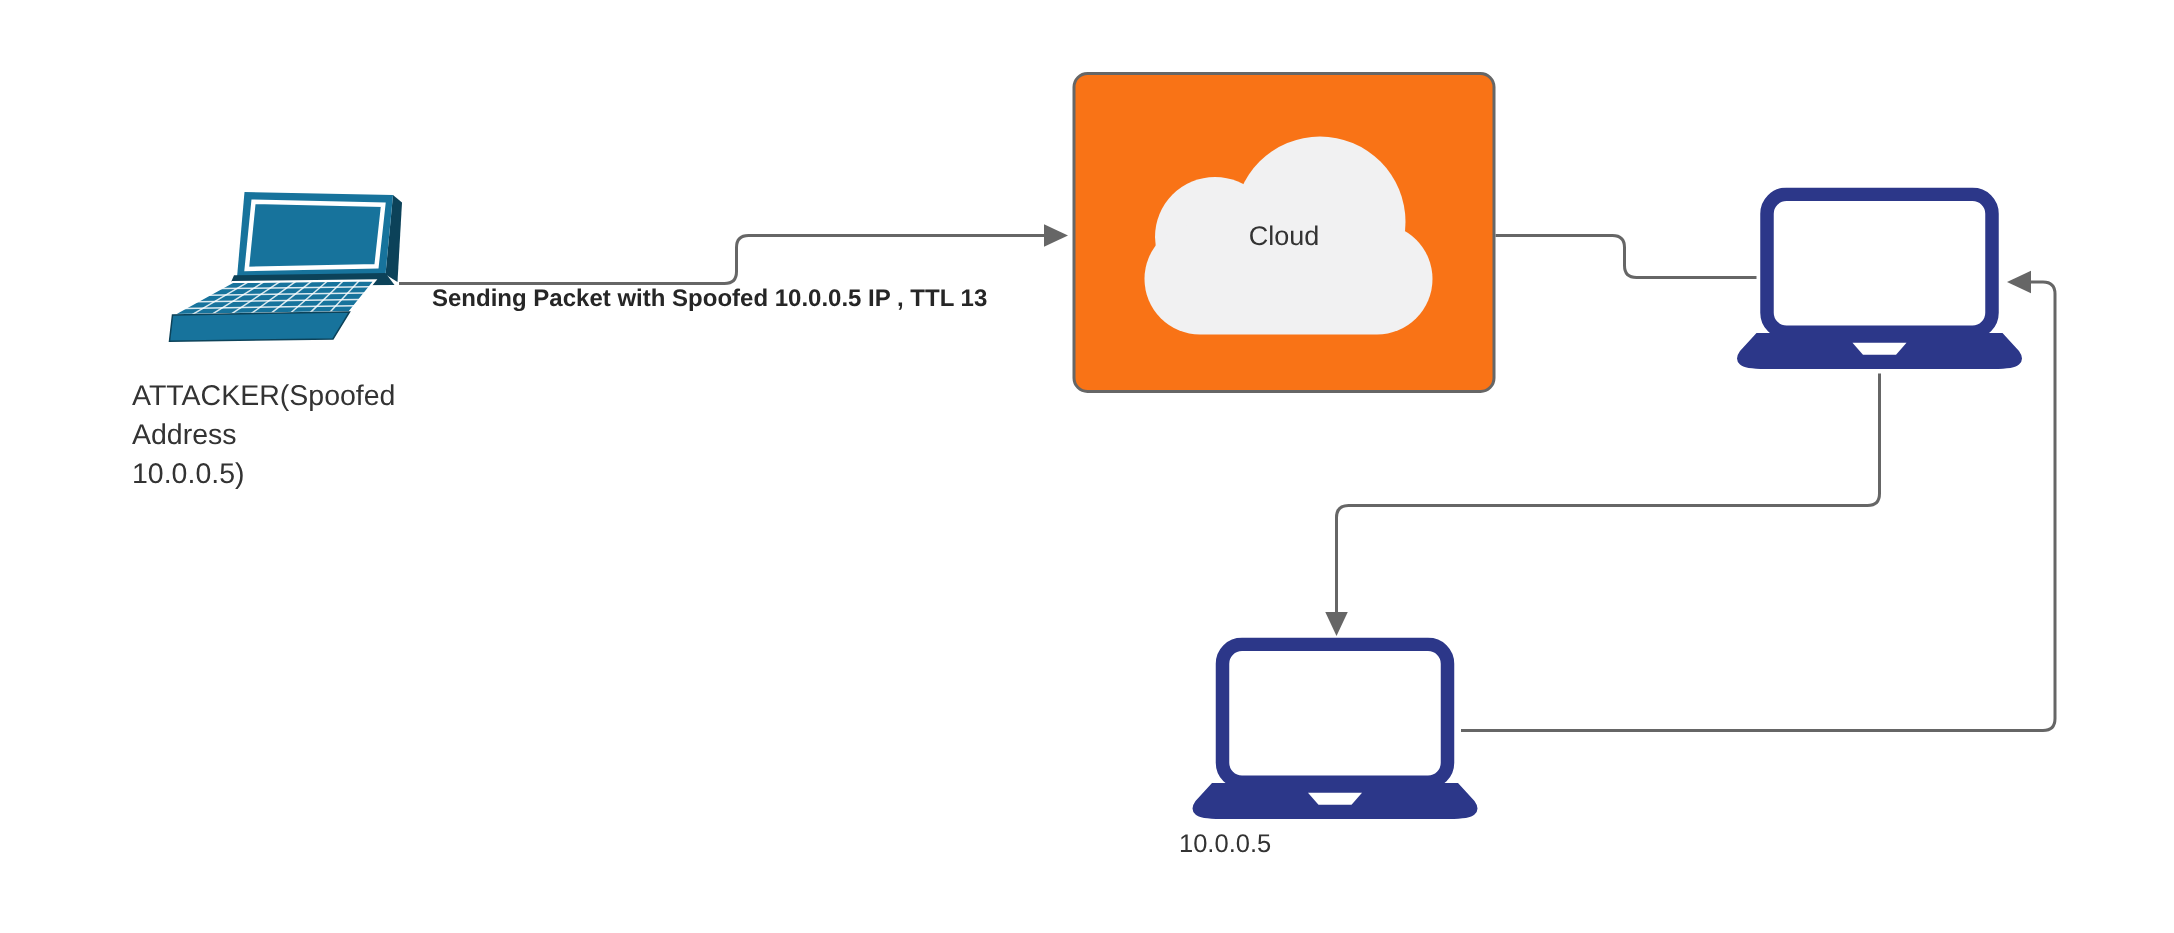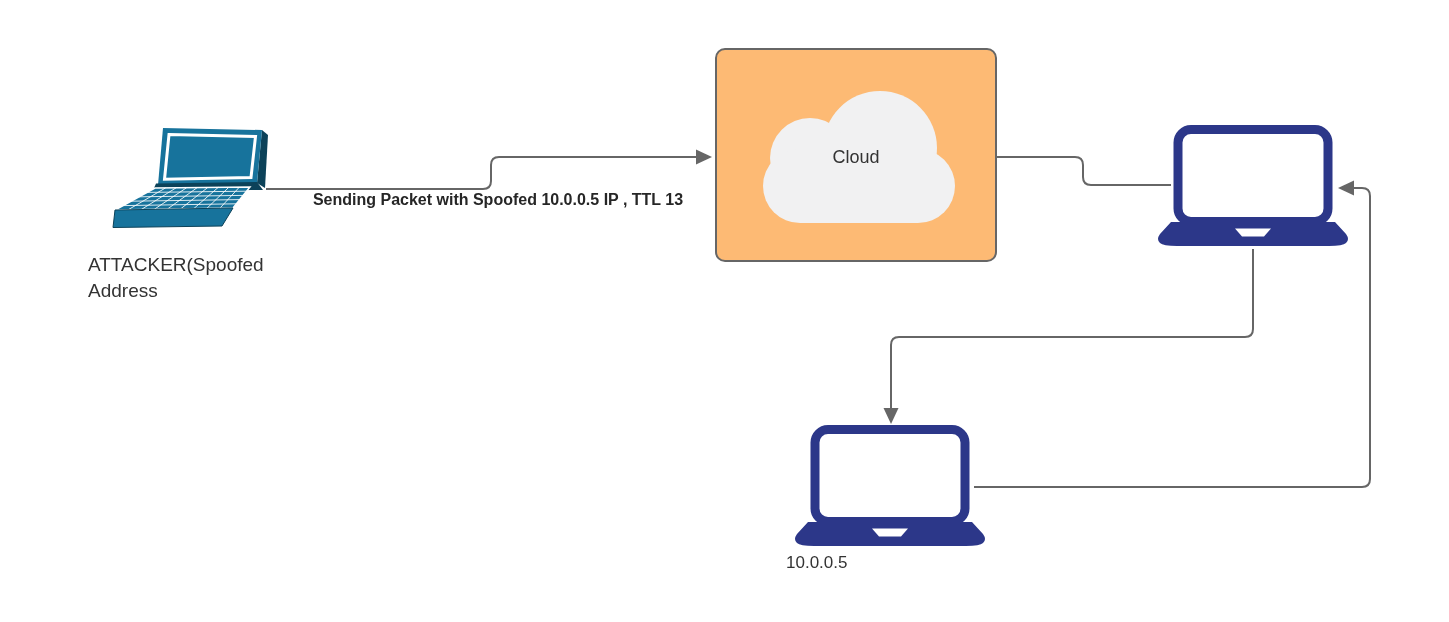--- a/index.html
+++ b/index.html
@@ -10,40 +10,40 @@
     font-family:"Liberation Sans","DejaVu Sans",sans-serif;
     overflow:hidden;
   }
   .abs{position:absolute;}
   
   #connectors{position:absolute;left:0;top:0;width:1449px;height:622px;}
   .edge{fill:none;stroke:var(--line,#666);stroke-width:2;stroke-linecap:flat;}
   .arrowhead{fill:var(--line,#666);stroke:none;}
   
   .edge-label{
-    position:absolute;text-align:center;
+    position:absolute;text-align:left;
     font-weight:bold;font-size:16px;line-height:18px;
     color:var(--edge-label-text,#262626);
     white-space:nowrap;
   }
   
   .node-label{
     position:absolute;text-align:left;
     font-size:17px;line-height:22px;
     color:var(--node-label-text,#333);
     white-space:nowrap;
   }
   #attacker-label{font-size:19px;line-height:26px;width:205px;left:88px;top:252px;}
   #target-label{font-weight:bold;font-style:italic;width:170px;left:1168px;top:253px;}
   #host-label{width:160px;left:786px;top:552px;}
   
   #cloud-box{
     position:absolute;left:715px;top:48px;width:282px;height:214px;
     border:2px solid var(--cloud-border,#666);
-    border-radius:10px;background:#fdba74;box-sizing:border-box;
+    border-radius:10px;background:#f97316;box-sizing:border-box;
   }
   #cloud-label{
     position:absolute;left:0;right:0;top:97px;text-align:center;
     font-size:18px;color:var(--node-label-text,#404040);
   }
   .cloud-fill{fill:var(--cloud-fill,#f1f1f2);}
   
   .navy{fill:var(--navy-laptop,#2c3789);}
   .navy-stroke{fill:#fff;stroke:var(--navy-laptop,#2c3789);stroke-width:9;}
   .teal{fill:var(--attacker-laptop,#17739c);}
@@ -91,20 +91,21 @@
     <line class="kb-line" x1="107.3" y1="65.3" x2="82.7" y2="86.7"></line>
     <line class="kb-line" x1="117.9" y1="65.2" x2="95.8" y2="86.4"></line>
     <line class="kb-line" x1="128.4" y1="65.1" x2="108.9" y2="86.2"></line>
 
     <polygon class="teal" points="4,88 122,86 111,104 2,105.5" stroke="#0c4259" stroke-width="1"></polygon>
   </svg>
 
   <div class="node-label" id="attacker-label">
     <span style="display:block">ATTACKER(Spoofed</span>
     <span style="display:block">Address</span>
+    <span style="display:block">10.0.0.5)</span>
   </div>
 
   <div id="cloud-box">
     <svg style="position:absolute;left:0;top:0;" width="278" height="210" viewBox="0 0 278 210">
       <circle class="cloud-fill" cx="163" cy="98" r="57"></circle>
       <circle class="cloud-fill" cx="93" cy="108" r="40"></circle>
       <rect class="cloud-fill" x="46" y="99" width="192" height="74" rx="37"></rect>
     </svg>
     <div id="cloud-label">Cloud</div>
   </div>

